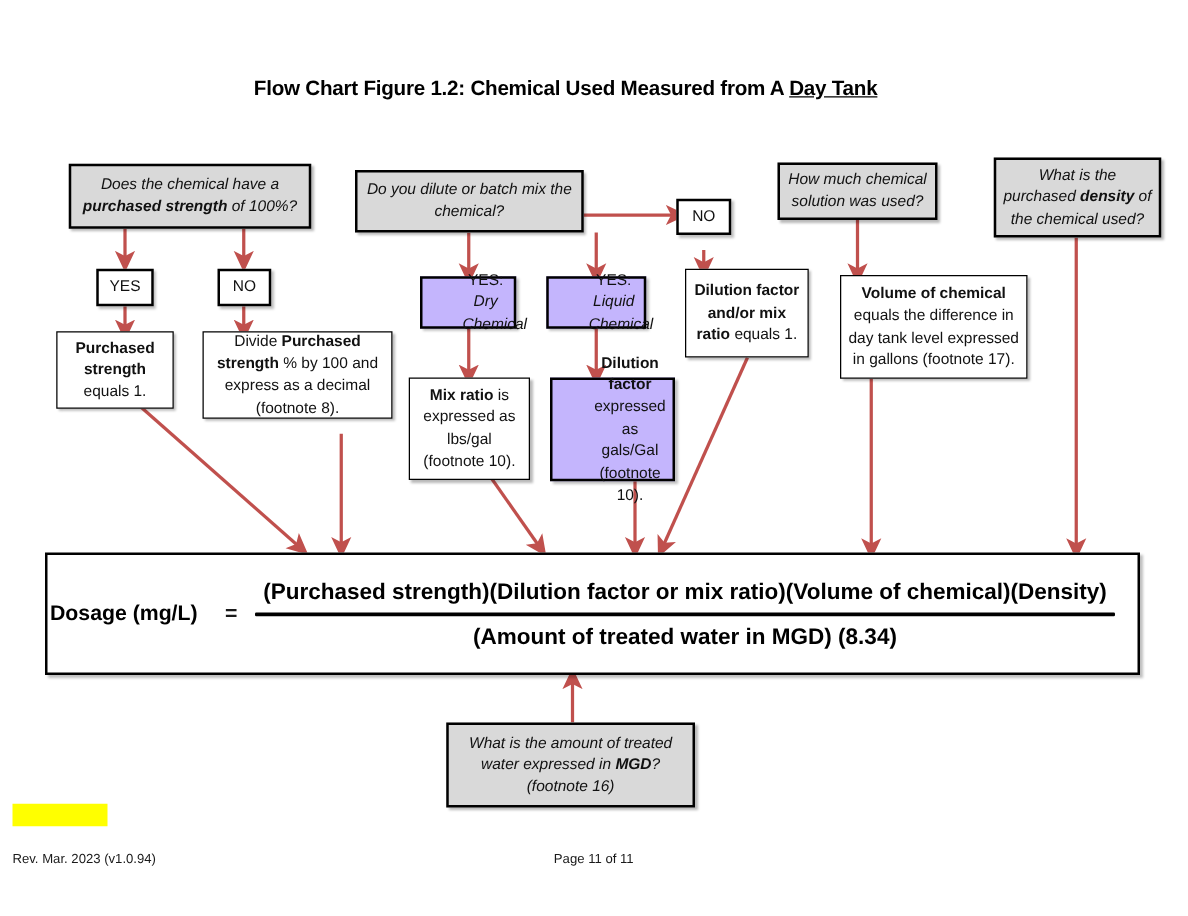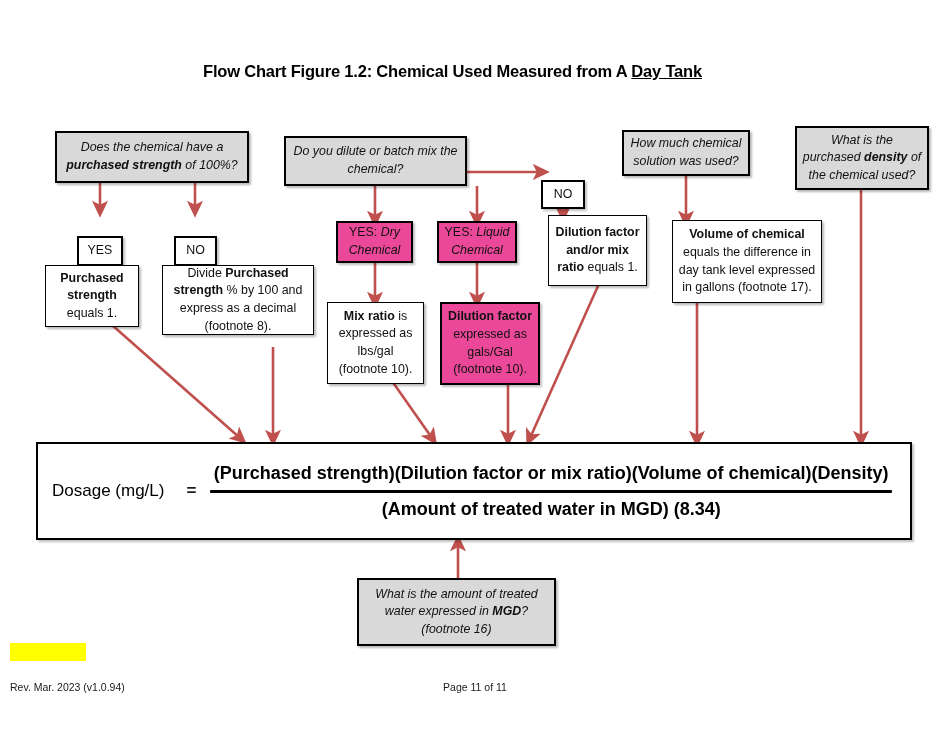--- a/index.html
+++ b/index.html
@@ -58,52 +58,52 @@
     box-shadow: 2px 2px 2px rgba(0,0,0,0.28);
   }
   
   .w {
     background: #ffffff;
     border: 1.2px solid #000;
     box-shadow: 2px 2px 2px rgba(0,0,0,0.28);
   }
   
   .h {
-    background: #ec4899;
+    background: #c4b5fd;
     border: 2.5px solid #000;
     box-shadow: 2px 2px 2px rgba(0,0,0,0.25);
+    padding-left: 32px;
   }
   
   .yn {
     background: #ffffff;
     border: 2.3px solid #000;
     font-size: 12.4px;
     box-shadow: 2px 2px 2px rgba(0,0,0,0.25);
-    margin-top: 21px;
   }
 
   
   #formula-box {
     position: absolute;
     left: 36px;
     top: 442px;
     width: 876px;
     height: 98px;
     box-sizing: border-box;
     border: 2.2px solid #000;
     background: #fff;
     box-shadow: 2px 2px 2px rgba(0,0,0,0.25);
     display: flex;
     align-items: center;
   }
   #formula-lhs {
     font-size: 17px;
-    font-weight: normal;
+    font-weight: bold;
     white-space: nowrap;
-    padding-left: 14px;
+    padding-left: 2px;
     color: #000;
     text-align: right;
   }
   #formula-eq {
     font-size: 17px;
     font-weight: bold;
     padding-left: 22px;
     padding-right: 14px;
   }
   #fraction {

